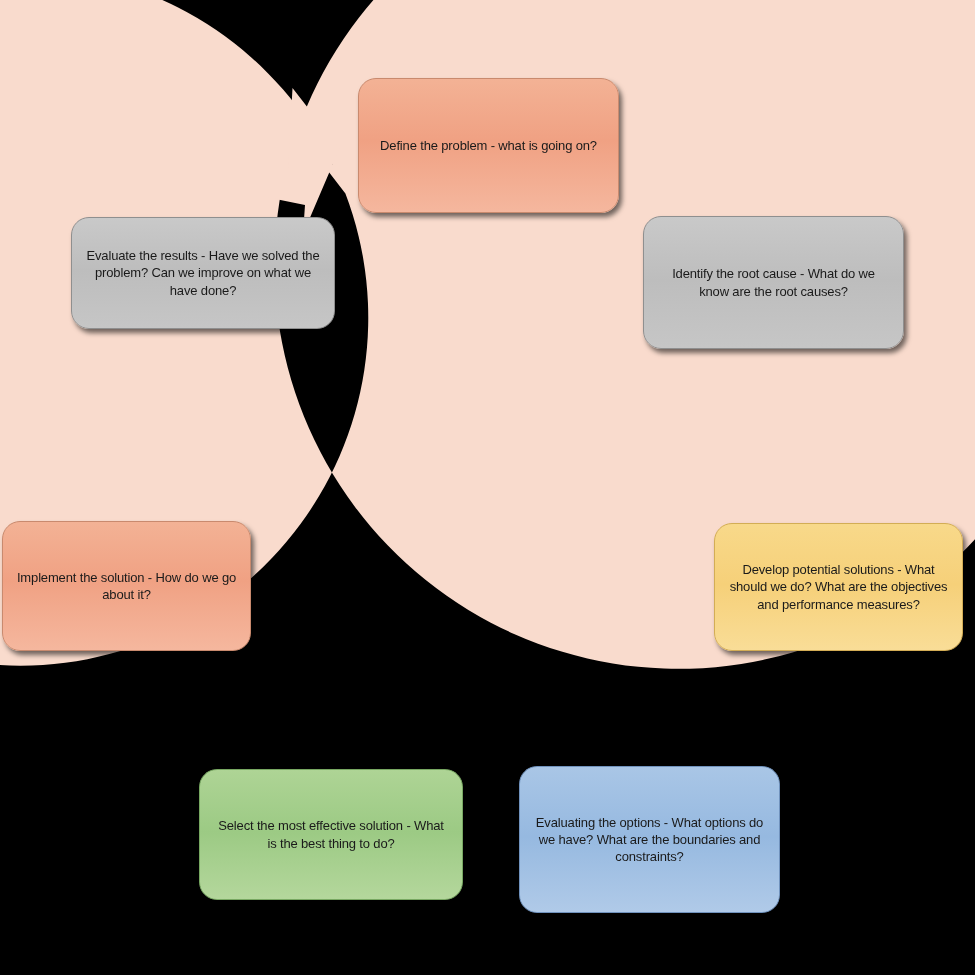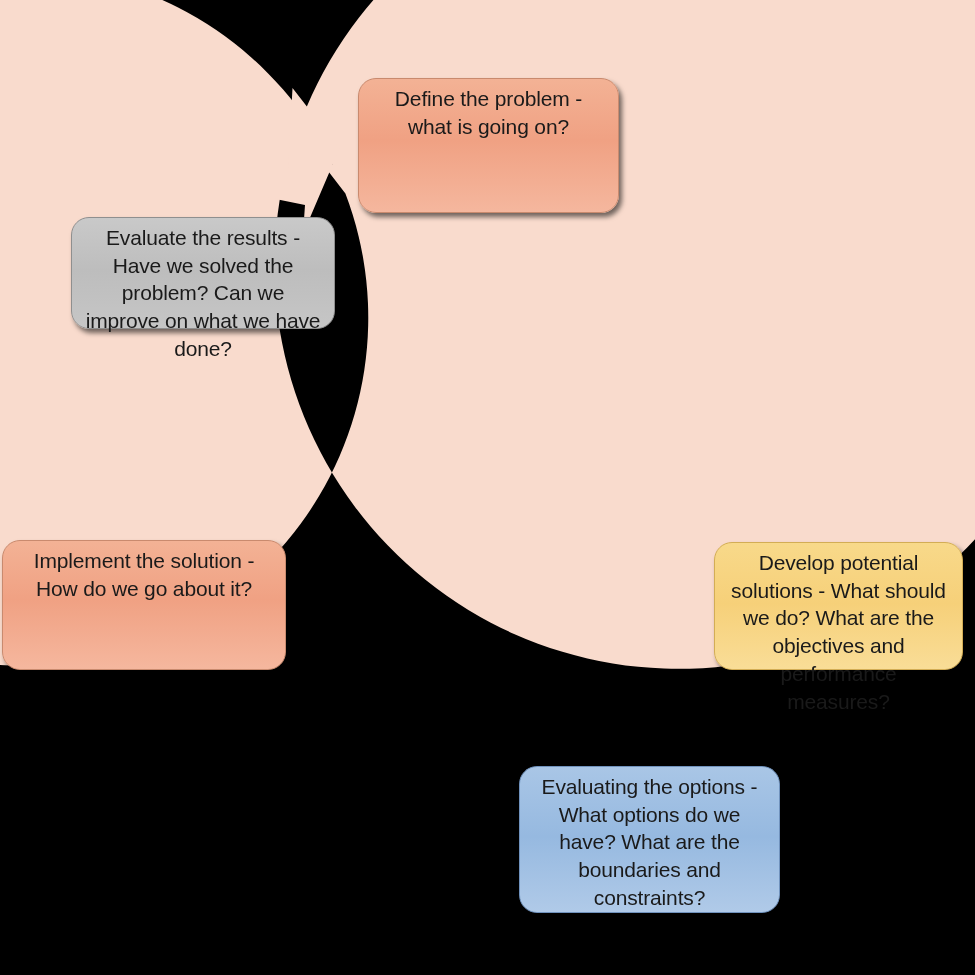--- a/index.html
+++ b/index.html
@@ -21,42 +21,43 @@
     left: 0;
     top: 0;
     width: 975px;
     height: 975px;
   }
   .node {
     position: absolute;
     box-sizing: border-box;
     border-radius: 18px;
     display: flex;
+    align-items: center;
     justify-content: center;
     text-align: center;
     color: #1a1a1a;
-    font-size: 21px;
+    font-size: 13px;
     line-height: 1.32;
     letter-spacing: -0.15px;
     padding: 6px 12px;
     box-shadow: 3px 4px 5px rgba(0,0,0,0.55);
     border: 1px solid rgba(90,70,60,0.55);
   }
   .node .label {
     display: block;
     width: 100%;
   }
 
   
   #node-define      { left: 358px; top: 78px;  width: 261px; height: 135px; }
   #node-root-cause  { left: 643px; top: 216px; width: 261px; height: 133px; }
-  #node-develop     { left: 714px; top: 542px; width: 249px; height: 128px; }
+  #node-develop     { left: 714px; top: 523px; width: 249px; height: 128px; }
   #node-evaluating  { left: 519px; top: 766px; width: 261px; height: 147px; }
   #node-select      { left: 199px; top: 769px; width: 264px; height: 131px; }
-  #node-implement   { left: 2px;   top: 540px; width: 284px; height: 130px; }
+  #node-implement   { left: 2px;   top: 521px; width: 249px; height: 130px; }
   #node-evaluate    { left: 71px;  top: 217px; width: 264px; height: 112px; }
 
   
   .fill-salmon {
     background: linear-gradient(180deg, #f3b295 0%, #f0a183 46%, #f5b79e 100%);
     border-color: #c98a6e;
   }
   .fill-gray {
     background: linear-gradient(180deg, #c9c9c9 0%, #bdbdbd 48%, #c6c6c6 100%);
     border-color: #8f8f8f;
@@ -100,29 +101,35 @@
               L 303.0 234.0
               Z
             "></path>
     </g>
   </svg>
 
   <div class="node fill-salmon" id="node-define">
     <span class="label">Define the problem - what is going on?</span>
   </div>
 
+  <div class="node fill-gray" id="node-root-cause">
+    <span class="label">Identify the root cause - What do we know are the root causes?</span>
+  </div>
 
   <div class="node fill-yellow" id="node-develop">
     <span class="label">Develop potential solutions - What should we do? What are the objectives and performance measures?</span>
   </div>
 
   <div class="node fill-blue" id="node-evaluating">
     <span class="label">Evaluating the options - What options do we have? What are the boundaries and constraints?</span>
   </div>
 
+  <div class="node fill-green" id="node-select">
+    <span class="label">Select the most effective solution - What is the best thing to do?</span>
+  </div>
 
   <div class="node fill-salmon" id="node-implement">
     <span class="label">Implement the solution - How do we go about it?</span>
   </div>
 
   <div class="node fill-gray" id="node-evaluate">
     <span class="label">Evaluate the results - Have we solved the problem? Can we improve on what we have done?</span>
   </div>
 
 </div>

